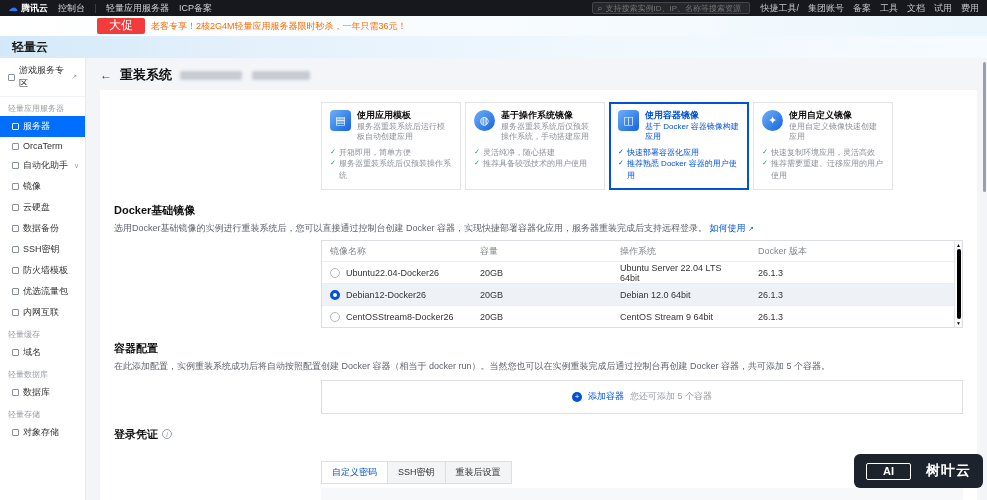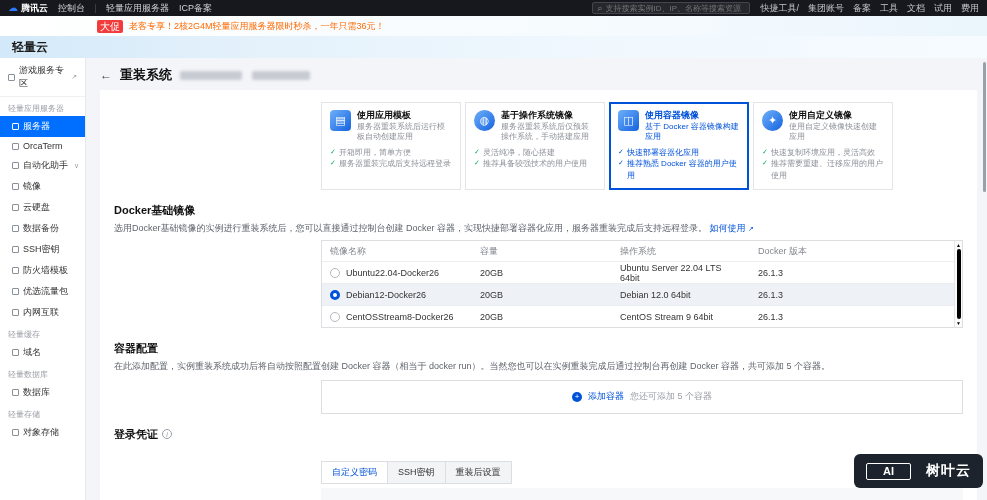--- a/index.html
+++ b/index.html
@@ -27,21 +27,21 @@
     background: transparent; border: 0; outline: none; color: #9fa0a6;
     font-size: 8px; width: 100%; font-family: inherit;
   }
   .nav-right { display: flex; gap: 9px; }
   .nav-right span { color: #c3c4c9; white-space: nowrap; cursor: pointer; }
   
   .promo {
     height: 20px; background: linear-gradient(90deg,#ffffff,#f4fafe 70%,#eaf5fc);
     display: flex; align-items: center; gap: 6px; padding-left: 97px; font-size: 9px;
   }
-  .promo-badge { background: #f23c3c; color: #fff; font-size: 10px; padding: 1px 3px; border-radius: 2px; line-height: 1.1; }
+  .promo-badge { background: #f23c3c; color: #fff; font-size: 12px; padding: 1px 12px; border-radius: 2px; line-height: 1.1; }
   .promo-text { color: #ff6a00; }
   
   .banner {
     height: 22px; display: flex; align-items: center; padding-left: 12px;
     background: linear-gradient(90deg,#d3e9f9 0%,#e4f1fb 25%,#f0f8fe 60%,#f6fbff 100%);
   }
   .banner-title { font-size: 12px; font-weight: bold; color: #1a1a1a; }
   
   .body-row { display: flex; height: 442px; }
   
@@ -269,21 +269,21 @@
               <div class="card-desc">服务器重装系统后运行模板自动创建应用</div>
             </div>
           </div>
           <div class="card-checks">
             <div class="check-line">
                 <span class="ck">✓</span>
                 <span>开箱即用，简单方便</span>
               </div>
             <div class="check-line">
                 <span class="ck">✓</span>
-                <span>服务器重装完成后支持远程登录</span>
+                <span>服务器重装系统后仅预装操作系统</span>
               </div>
           </div>
         </div>
 
         <div class="card">
           <div class="card-head">
             <span class="card-icon round">◍</span>
             <div>
               <div class="card-title">基于操作系统镜像</div>
               <div class="card-desc">服务器重装系统后仅预装操作系统，手动搭建应用</div>

